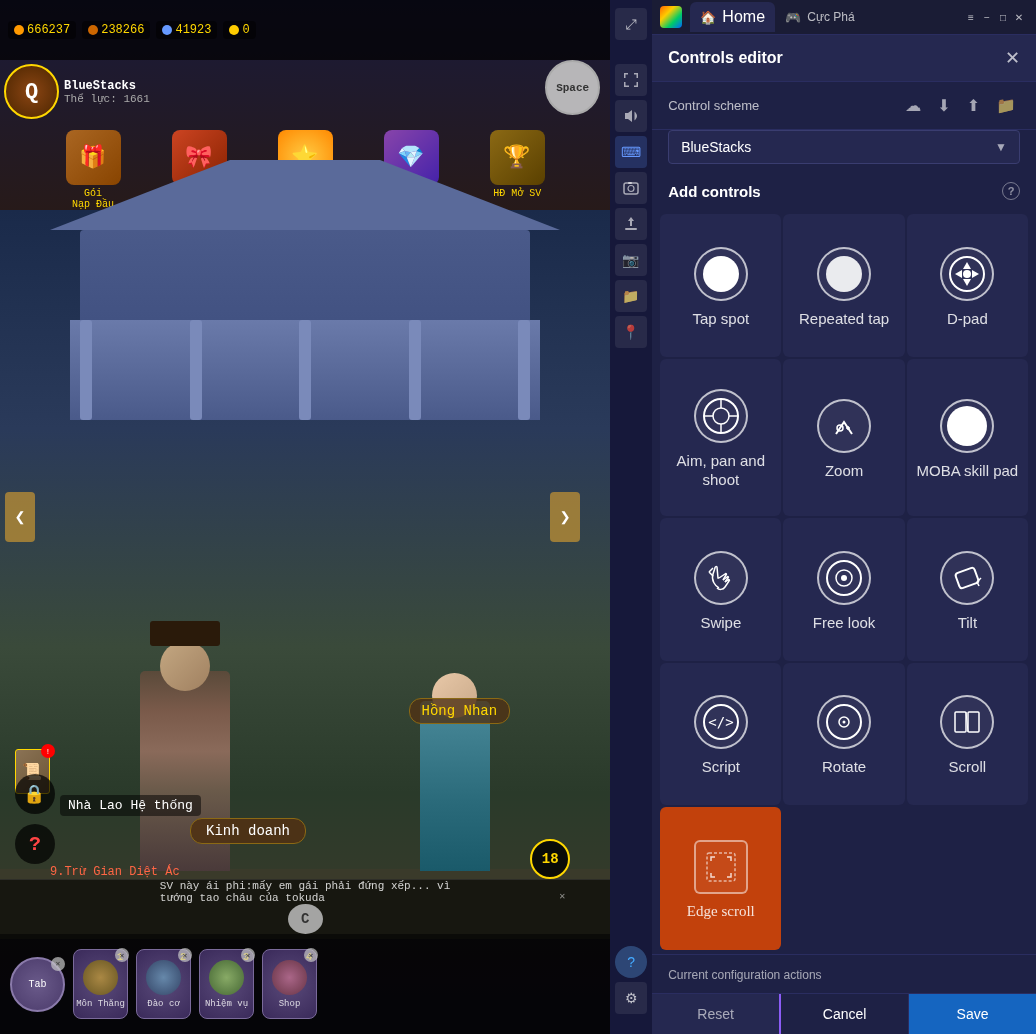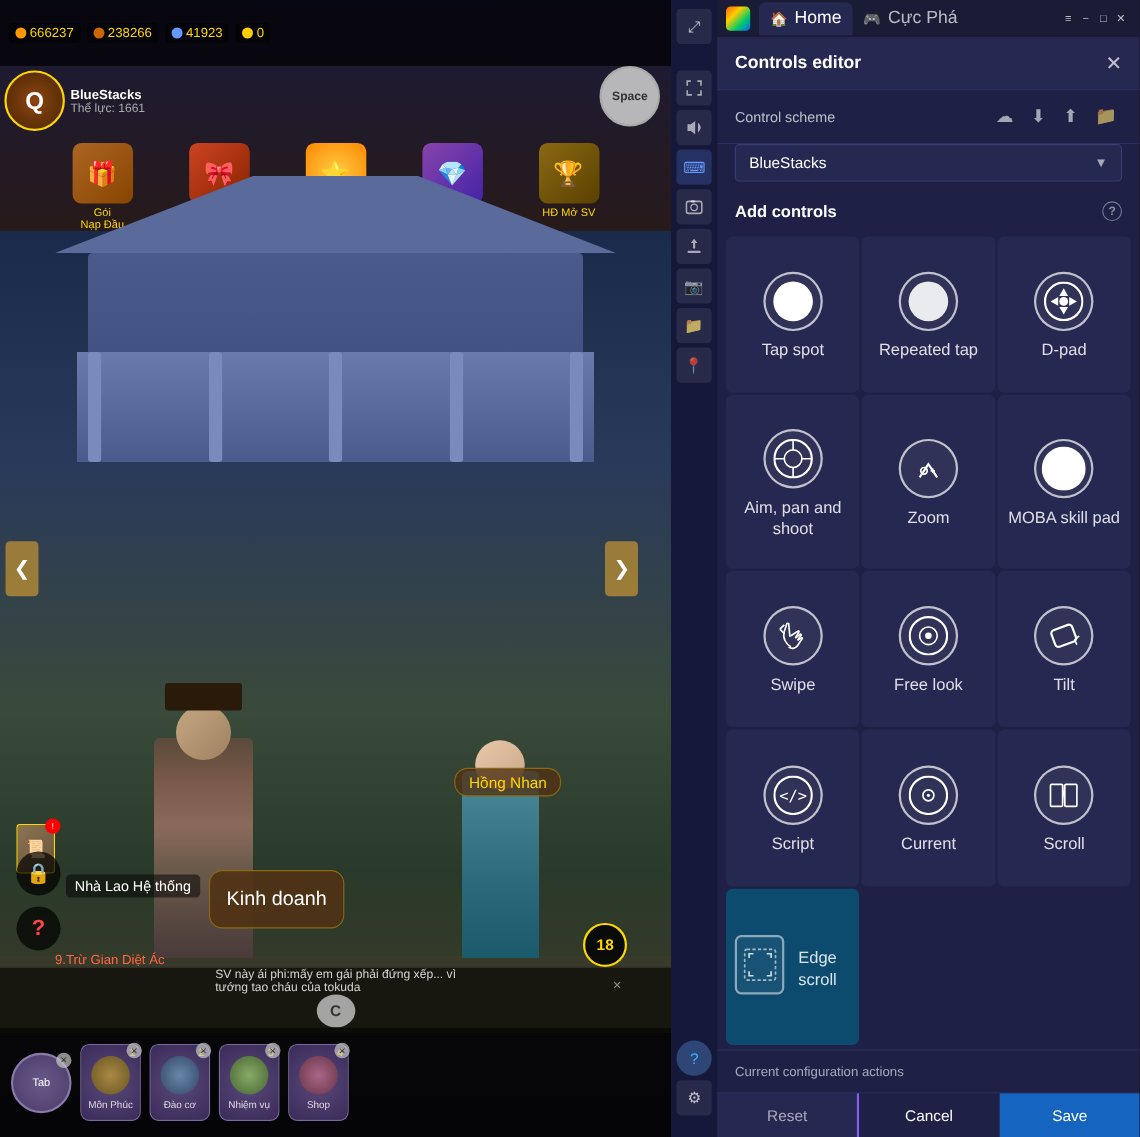--- a/index.html
+++ b/index.html
@@ -19,20 +19,21 @@
       position: relative;
       background: #2a1a0e;
       overflow: hidden;
     }
 
     .game-screenshot {
       width: 100%;
       height: 100%;
       background: linear-gradient(180deg, #1a1a3a 0%, #2d1a0a 30%, #3a2a1a 60%, #1a1a2a 100%);
       position: relative;
+      font-family: Liberation Mono, monospace;
     }
 
     
     .top-bar {
       position: absolute;
       top: 0; left: 0; right: 0;
       height: 60px;
       background: rgba(0,0,0,0.7);
       display: flex;
       align-items: center;
@@ -195,23 +196,23 @@
       padding: 4px 12px;
       border-radius: 12px;
       border: 1px solid #8b6914;
     }
 
     .kinh-doanh-btn {
       position: absolute;
       bottom: 190px;
       left: 190px;
       color: white;
-      font-size: 18px;
+      font-size: 14px;
       background: rgba(80,50,20,0.9);
-      padding: 15px 15px;
+      padding: 4px 15px;
       border-radius: 12px;
       border: 1px solid #8b6914;
     }
 
     .quest-text {
       position: absolute;
       bottom: 155px;
       left: 50px;
       color: #ff6644;
       font-size: 12px;
@@ -533,30 +534,31 @@
     }
 
     .footer-save {
       color: white;
       background: #1565c0;
       border-radius: 0 0 0 0;
     }
 
     
     .edge-scroll-item {
-      background: #0c4a6e;
+      background: #c2410c;
       border-radius: 6px;
       display: flex;
-      flex-direction: row;
+      flex-direction: column;
       align-items: center;
       justify-content: center;
       padding: 14px 8px 10px;
       cursor: pointer;
       min-height: 110px;
       grid-column: 1;
+      font-family: Liberation Serif, serif;
     }
 
     .edge-scroll-icon {
       width: 54px; height: 54px;
       border: 2px solid rgba(255,255,255,0.5);
       border-radius: 6px;
       display: flex;
       align-items: center;
       justify-content: center;
       margin-bottom: 8px;
@@ -740,21 +742,21 @@
     </div>
 
     <div class="bottom-hotbar">
       <div class="tab-btn">
         <span>Tab</span>
         <div class="tab-close">✕</div>
       </div>
       <div class="hotbar-item">
         <span class="hotbar-num">1</span>
         <div style="width:35px;height:35px;border-radius:50%;background:radial-gradient(circle,#aa8844,#665522);margin-bottom:4px;"></div>
-        <span style="color:rgba(255,255,255,0.8);font-size:9px;">Môn Phúc</span>
+        <span style="color:rgba(255,255,255,0.8);font-size:9px;">Môn Thăng</span>
         <div class="tab-close" style="position:absolute;top:-2px;right:-2px;">✕</div>
       </div>
       <div class="hotbar-item">
         <span class="hotbar-num">2</span>
         <div style="width:35px;height:35px;border-radius:50%;background:radial-gradient(circle,#6688aa,#334466);margin-bottom:4px;"></div>
         <span style="color:rgba(255,255,255,0.8);font-size:9px;">Đào cơ</span>
         <div class="tab-close" style="position:absolute;top:-2px;right:-2px;">✕</div>
       </div>
       <div class="hotbar-item">
         <span class="hotbar-num">3</span>
@@ -811,21 +813,21 @@
 <div class="controls-panel">
 
   <div class="tab-bar">
     <div style="width:22px;height:22px;background:linear-gradient(135deg,#ff6600,#ffcc00,#00cc66,#0066ff);border-radius:4px;margin:6px 8px;"></div>
     <div style="display:flex;align-items:center;gap:6px;padding:6px 10px;background:#252850;border-radius:6px 6px 0 0;">
       <span style="color:white;font-size:13px;">🏠</span>
       <span style="color:white;font-size:16px;">Home</span>
     </div>
     <div style="display:flex;align-items:center;gap:6px;padding:6px 10px;">
       <span style="font-size:13px;">🎮</span>
-      <span style="color:rgba(255,255,255,0.7);font-size:16px;">Cực Phá</span>
+      <span style="color:rgba(255,255,255,0.7);font-size:12px;">Cực Phá</span>
     </div>
     <div class="window-controls">
       <div class="win-ctrl">≡</div>
       <div class="win-ctrl">−</div>
       <div class="win-ctrl">□</div>
       <div class="win-ctrl">✕</div>
     </div>
   </div>
 
   <div class="panel-header">
@@ -967,21 +969,21 @@
     </div>
 
     <div class="control-item">
       <div class="control-icon">
         <svg width="36" height="36" viewBox="0 0 36 36" fill="none">
           <circle cx="18" cy="18" r="17" stroke="white" stroke-width="2"></circle>
           <circle cx="18" cy="18" r="5" stroke="white" stroke-width="1.5"></circle>
           <circle cx="18" cy="18" r="1.5" fill="white"></circle>
         </svg>
       </div>
-      <span class="control-label">Current</span>
+      <span class="control-label">Rotate</span>
     </div>
 
     <div class="control-item">
       <div class="control-icon">
         <svg width="36" height="36" viewBox="0 0 36 36" fill="none">
 
           <rect x="6" y="8" width="11" height="20" rx="1" stroke="white" stroke-width="1.5"></rect>
           <rect x="19" y="8" width="11" height="20" rx="1" stroke="white" stroke-width="1.5"></rect>
           <line x1="17" y1="8" x2="19" y2="28" stroke="white" stroke-width="1"></line>
         </svg>

